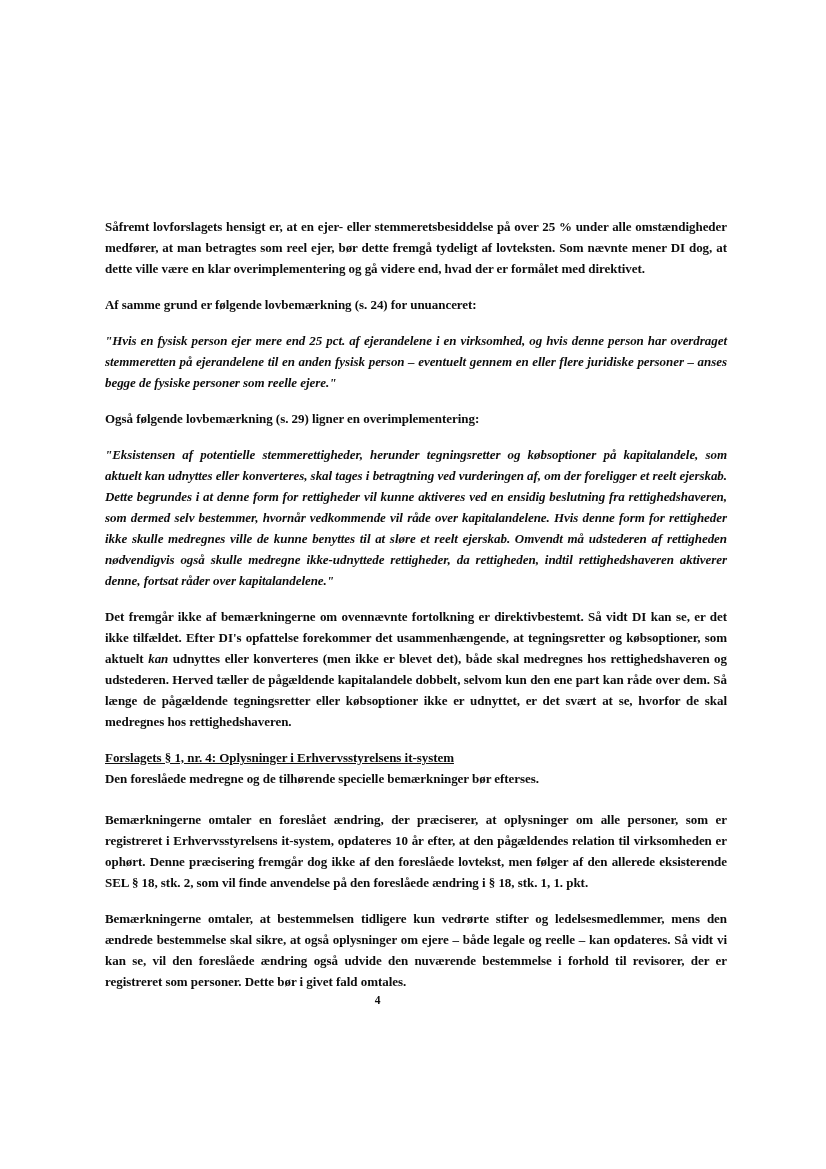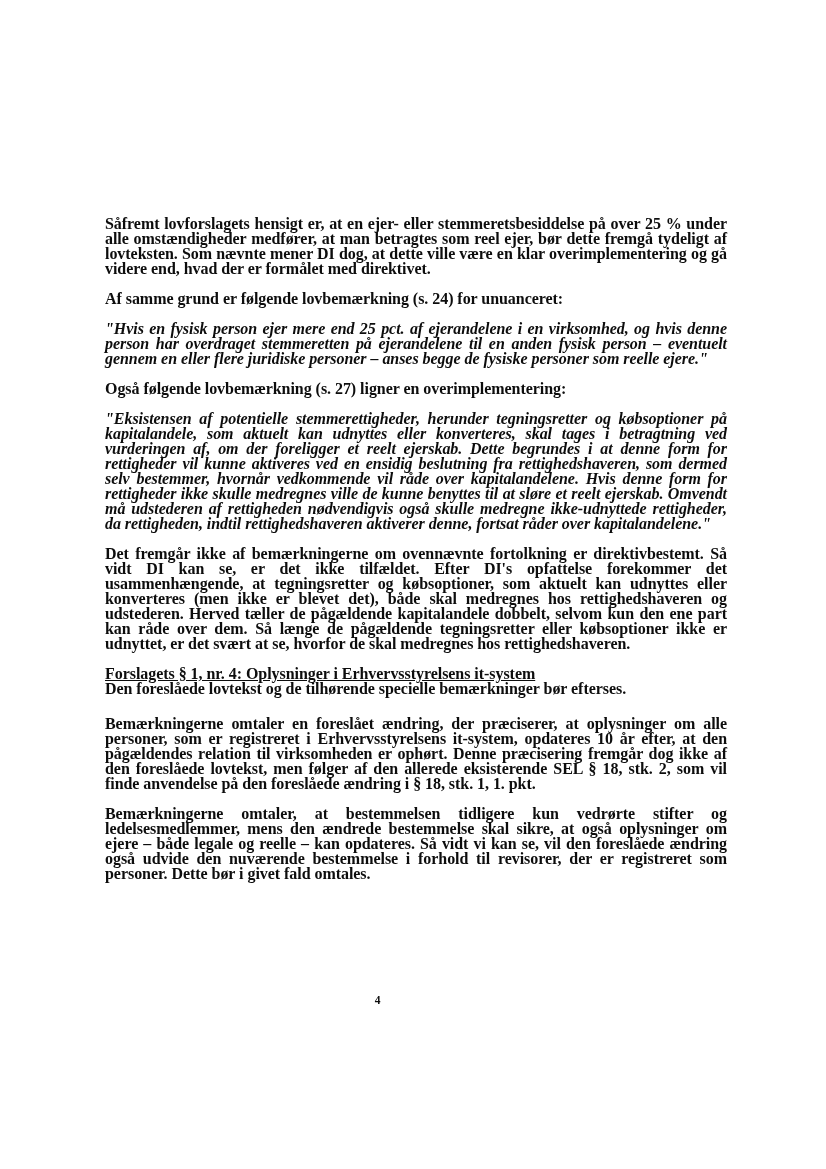--- a/index.html
+++ b/index.html
@@ -14,33 +14,34 @@
     background: #ffffff;
     overflow: hidden;
     font-family: "Liberation Serif", "DejaVu Serif", serif;
     color: #0d0d0d;
   }
   .content {
     position: absolute;
     left: 105px;
     top: 216px;
     width: 622px;
-    font-size: 16px;
-    line-height: 15px;
+    font-size: 13px;
+    line-height: 21px;
     font-weight: 700;
     text-align: justify;
     letter-spacing: -0.05px;
   }
   .para {
     margin: 0 0 15px 0;
   }
   .quote {
     font-style: italic;
   }
   .it {
+    font-style: italic;
   }
   .heading-block {
     margin-bottom: 20px;
   }
   .heading {
     text-decoration: underline;
   }
   .pagenum {
     position: absolute;
     top: 994px;
@@ -57,27 +58,27 @@
 
 <div class="page">
   <div class="content">
 
     <p class="para">Såfremt lovforslagets hensigt er, at en ejer- eller stemmeretsbesiddelse på over 25 % under alle omstændigheder medfører, at man betragtes som reel ejer, bør dette fremgå tydeligt af lovteksten. Som nævnte mener DI dog, at dette ville være en klar overimplementering og gå videre end, hvad der er formålet med direktivet.</p>
 
     <p class="para">Af samme grund er følgende lovbemærkning (s. 24) for unuanceret:</p>
 
     <p class="para quote">"Hvis en fysisk person ejer mere end 25 pct. af ejerandelene i en virksomhed, og hvis denne person har overdraget stemmeretten på ejerandelene til en anden fysisk person – eventuelt gennem en eller flere juridiske personer – anses begge de fysiske personer som reelle ejere."</p>
 
-    <p class="para">Også følgende lovbemærkning (s. 27) ligner en overimplementering:</p>
+    <p class="para">Også følgende lovbemærkning (s. 29) ligner en overimplementering:</p>
 
     <p class="para quote">"Eksistensen af potentielle stemmerettigheder, herunder tegningsretter og købsoptioner på kapitalandele, som aktuelt kan udnyttes eller konverteres, skal tages i betragtning ved vurderingen af, om der foreligger et reelt ejerskab. Dette begrundes i at denne form for rettigheder vil kunne aktiveres ved en ensidig beslutning fra rettighedshaveren, som dermed selv bestemmer, hvornår vedkommende vil råde over kapitalandelene. Hvis denne form for rettigheder ikke skulle medregnes ville de kunne benyttes til at sløre et reelt ejerskab. Omvendt må udstederen af rettigheden nødvendigvis også skulle medregne ikke-udnyttede rettigheder, da rettigheden, indtil rettighedshaveren aktiverer denne, fortsat råder over kapitalandelene."</p>
 
     <p class="para"><span>Det fremgår ikke af bemærkningerne om ovennævnte fortolkning er direktivbestemt. Så vidt DI kan se, er det ikke tilfældet. Efter DI's opfattelse forekommer det usammenhængende, at tegningsretter og købsoptioner, som aktuelt </span><span class="it">kan</span><span> udnyttes eller konverteres (men ikke er blevet det), både skal medregnes hos rettighedshaveren og udstederen. Herved tæller de pågældende kapitalandele dobbelt, selvom kun den ene part kan råde over dem. Så længe de pågældende tegningsretter eller købsoptioner ikke er udnyttet, er det svært at se, hvorfor de skal medregnes hos rettighedshaveren.</span></p>
 
-    <p class="para heading-block"><span class="heading">Forslagets § 1, nr. 4: Oplysninger i Erhvervsstyrelsens it-system</span><br><span>Den foreslåede lovtekst og de tilhørende specielle bemærkninger bør efterses.</span></p>
+    <p class="para heading-block"><span class="heading">Forslagets § 1, nr. 4: Oplysninger i Erhvervsstyrelsens it-system</span><br><span>Den foreslåede medregne og de tilhørende specielle bemærkninger bør efterses.</span></p>
 
     <p class="para">Bemærkningerne omtaler en foreslået ændring, der præciserer, at oplysninger om alle personer, som er registreret i Erhvervsstyrelsens it-system, opdateres 10 år efter, at den pågældendes relation til virksomheden er ophørt. Denne præcisering fremgår dog ikke af den foreslåede lovtekst, men følger af den allerede eksisterende SEL § 18, stk. 2, som vil finde anvendelse på den foreslåede ændring i § 18, stk. 1, 1. pkt.</p>
 
     <p class="para">Bemærkningerne omtaler, at bestemmelsen tidligere kun vedrørte stifter og ledelsesmedlemmer, mens den ændrede bestemmelse skal sikre, at også oplysninger om ejere – både legale og reelle – kan opdateres. Så vidt vi kan se, vil den foreslåede ændring også udvide den nuværende bestemmelse i forhold til revisorer, der er registreret som personer. Dette bør i givet fald omtales.</p>
 
   </div>
 
   <div class="pagenum">4</div>
 </div>
 

